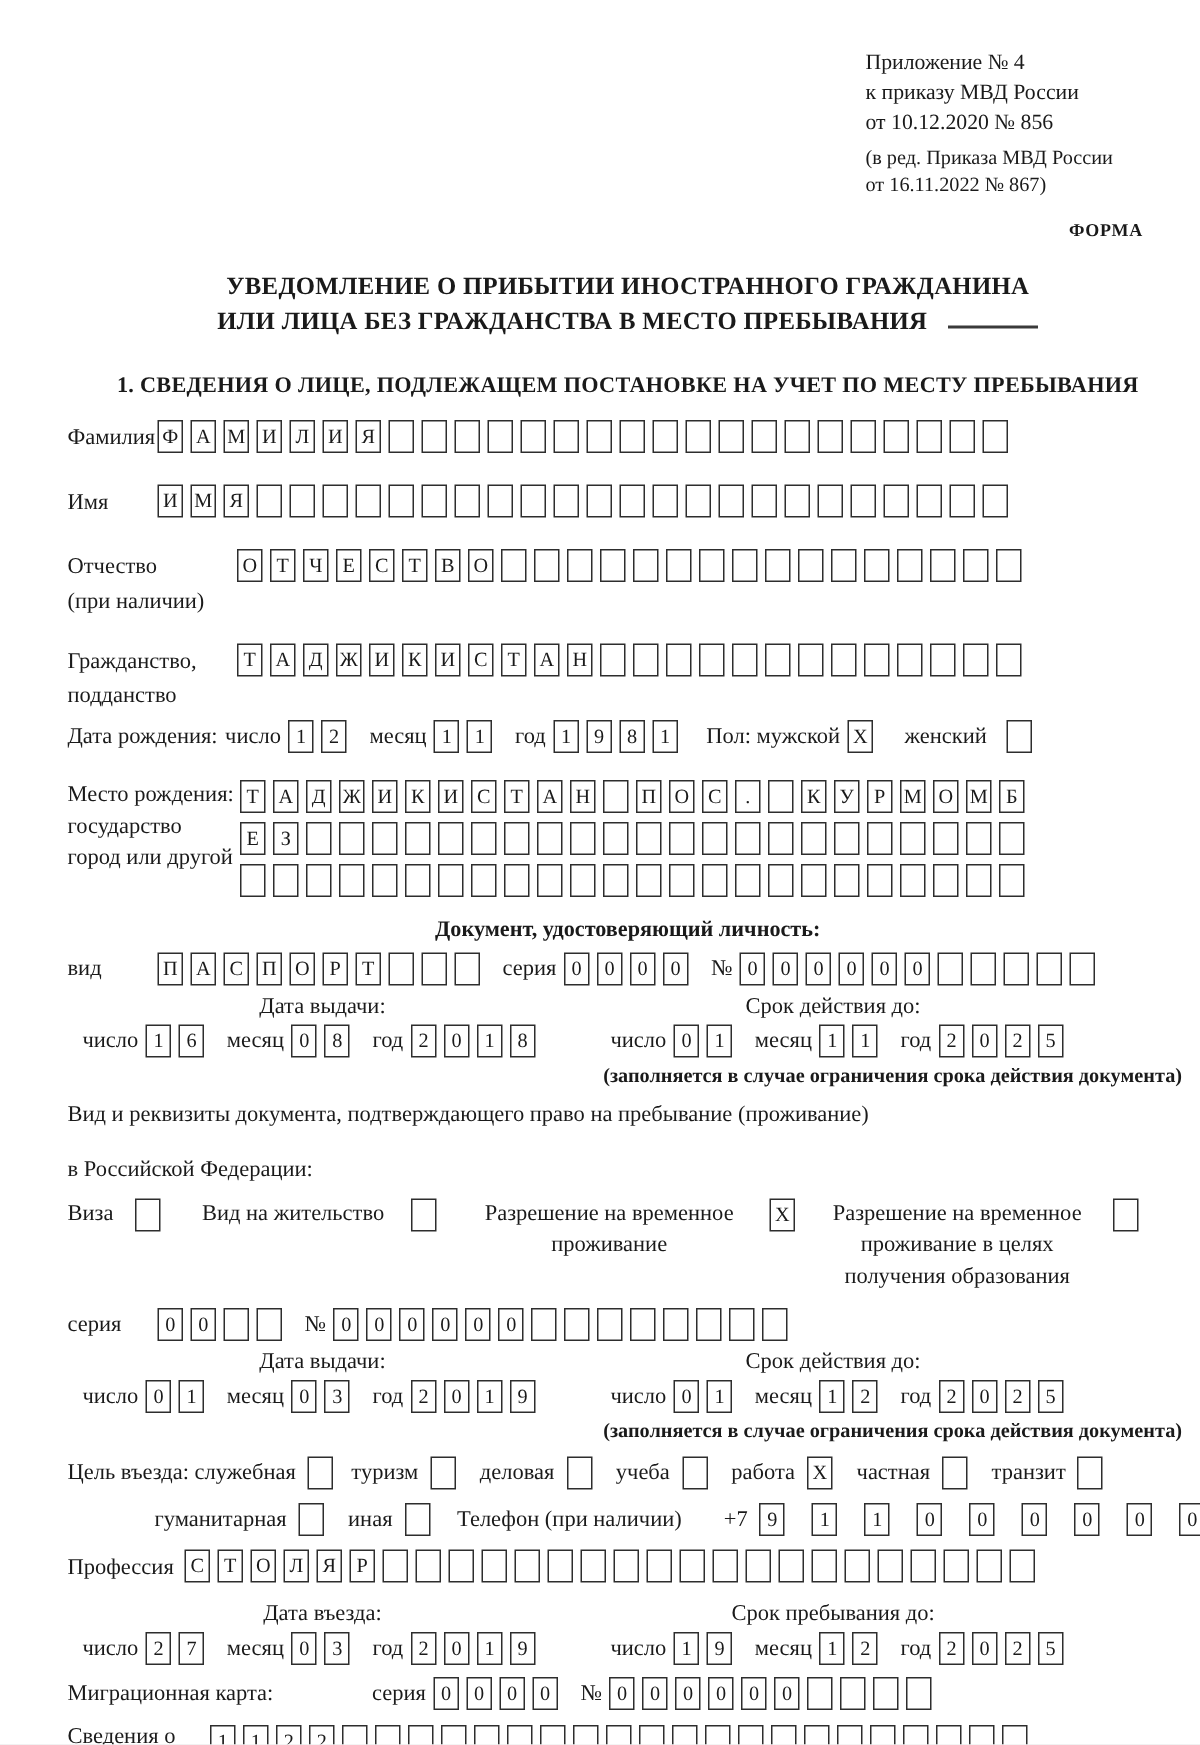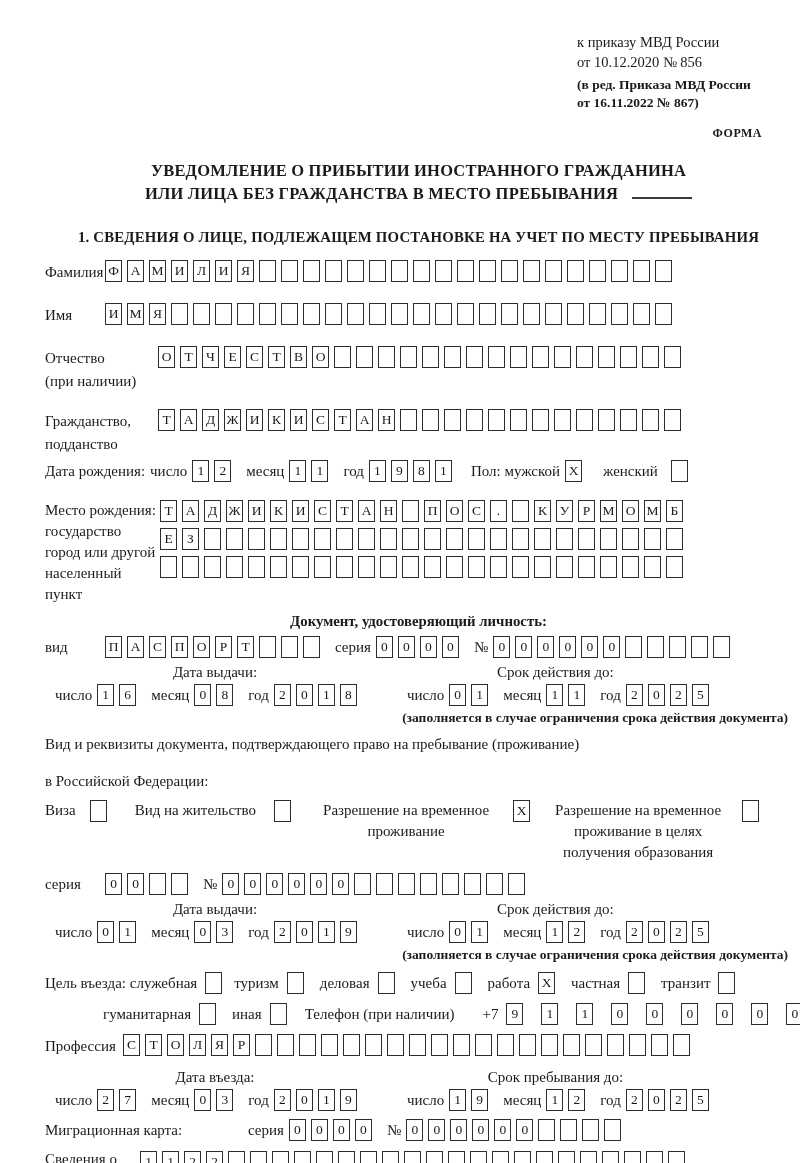--- a/index.html
+++ b/index.html
@@ -3,21 +3,21 @@
 <meta charset="utf-8">
 <style>
   * { margin:0; padding:0; box-sizing:border-box; }
   html,body { background:#e8e8e8; }
   .page {
     width:800px; height:1163px; background:#ffffff; margin:0 auto;
     font-family:"Liberation Serif","DejaVu Serif",serif; color:#1a1a1a;
     padding:32px 8px 10px 45px; position:relative; overflow:hidden;
   }
   .appendix { margin-left:532px; width:212px; font-size:14.5px; line-height:20px; }
-  .appendix .rev { font-size:13.5px; line-height:18px;font-weight:bold; }
+  .appendix .rev { font-size:13.5px; line-height:18px; }
   .appendix .rev.first { margin-top:4px; }
   .forma { text-align:right; padding-right:30px; font-weight:bold; font-size:12px; margin-top:14px; letter-spacing:.5px; }
   .title { text-align:center; font-weight:bold; font-size:16.5px; line-height:23px; margin-top:18px; letter-spacing:.2px; }
   .title-underline { display:inline-block; width:60px; border-bottom:2.5px solid #3a3a3a; height:13px; margin-left:14px; }
   .sec-heading { text-align:center; font-weight:bold; font-size:14.8px; margin-top:24px; letter-spacing:.2px; }
 
   .frow { display:flex; align-items:flex-start; margin-top:18px; }
   .flabel { font-size:15px; line-height:25px; flex-shrink:0; }
   .flabel .l2 { line-height:20px; }
   .w-name   { width:60px; }
@@ -62,20 +62,21 @@
   .opts .opt-label { font-size:15px; margin-right:6px; white-space:nowrap; }
   .opts .cell { margin-right:16px; margin-left:2px; }
   .opts .cell:last-child { margin-right:0; }
 </style>
 </head>
 <body>
 
 <div class="page">
 
   <div class="appendix">
+    <div>Приложение № 4</div>
     <div>к приказу МВД России</div>
     <div>от 10.12.2020 № 856</div>
     <div class="rev first">(в ред. Приказа МВД России</div>
     <div class="rev">от 16.11.2022 № 867)</div>
   </div>
 
   <div class="forma">ФОРМА</div>
 
   <div class="title">
     <div>УВЕДОМЛЕНИЕ О ПРИБЫТИИ ИНОСТРАННОГО ГРАЖДАНИНА</div>
@@ -243,21 +244,20 @@
     <span class="cells" style="margin-left:8px;">
         <span class="cell"></span>
       </span>
   </div>
 
   <div class="frow">
     <div class="flabel w-bplace">
       <div>Место рождения:</div>
       <div>государство</div>
       <div>город или другой</div>
-      <div>населенный пункт</div>
     </div>
     <div class="cellrows">
       <div class="cells">
           <span class="cell">Т</span>
           <span class="cell">А</span>
           <span class="cell">Д</span>
           <span class="cell">Ж</span>
           <span class="cell">И</span>
           <span class="cell">К</span>
           <span class="cell">И</span>

